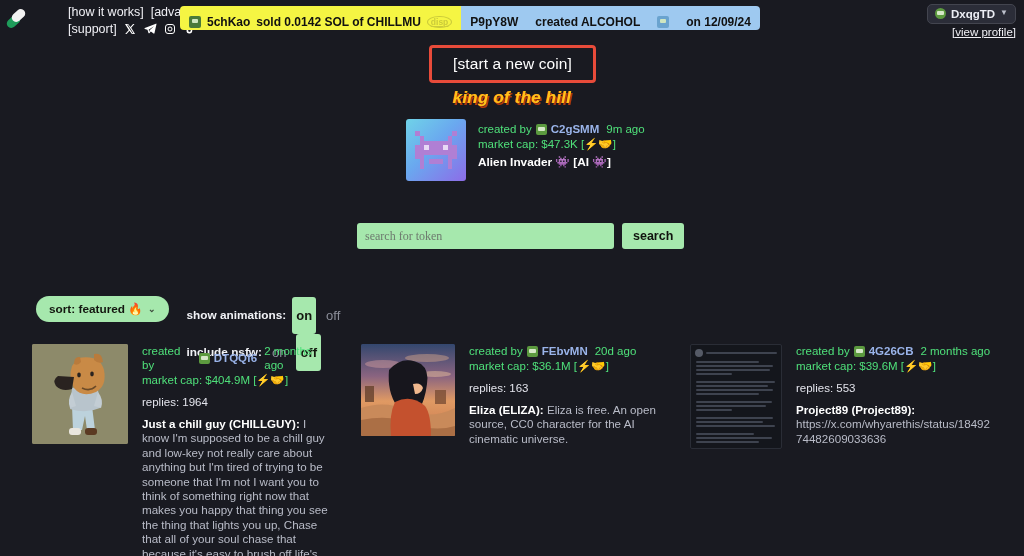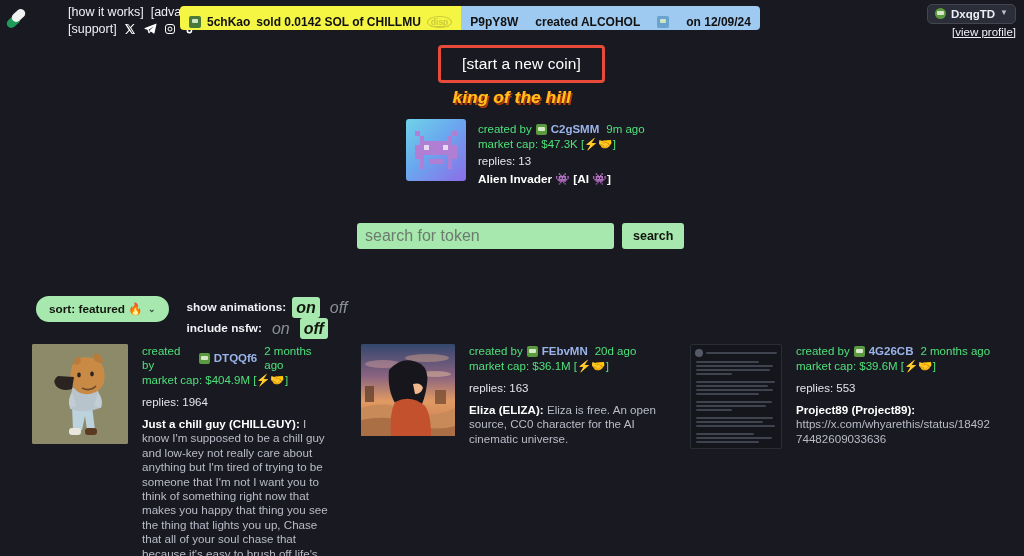--- a/index.html
+++ b/index.html
@@ -56,21 +56,21 @@
     background:#2b2d38; border:1px solid #43454f; border-radius:5px;
     padding:3px 7px; font-size:11.5px; color:#eceef5; font-weight:600;
   }
   .profile-btn .av { width:11px; height:11px; border-radius:50%; background:#5c9a3f; position:relative; }
   .profile-btn .av::after{ content:""; position:absolute; left:2px; top:3px; width:7px; height:4px; background:#d6e8c8; border-radius:1px;}
   .profile-btn .chev { font-size:8px; color:#bcc0cc; }
   .view-profile { display:block; margin-top:2px; font-size:11.5px; color:#f0f0f5; }
 
   
   .new-coin-btn {
-    position:absolute; left:438px; top:45px; width:167px; height:38px;
+    position:absolute; left:429px; top:45px; width:167px; height:38px;
     border:3px solid #e84b3a; border-radius:4px;
     display:flex; align-items:center; justify-content:center;
     font-size:15.5px; color:#ffffff; letter-spacing:.1px;
   }
   .koth-title {
     position:absolute; top:88px; left:0; width:1024px; text-align:center;
     font-size:17px; font-weight:bold; font-style:italic;
     color:#ffc219;
     text-shadow:1.5px 1.5px 0 #b33a0c, -0.5px -0.5px 0 #d9541a;
     letter-spacing:.2px;
@@ -91,41 +91,41 @@
   .createdby .uname { color:#9ab4ea; font-weight:600; }
   .createdby .ago { color:#4fe07a; margin-left:3px; }
   .mcap { color:#4fe07a; font-size:11.5px; margin-top:1px; }
   .replies { color:#e3e4ec; font-size:11.5px; margin-top:3px; }
   .koth-name { color:#ffffff; font-size:11.8px; font-weight:bold; margin-top:4px; }
 
   
   .search-row { position:absolute; left:357px; top:223px; display:flex; gap:8px; }
   .search-input {
     width:257px; height:26px; background:#a6e8ad; border:none; border-radius:3px;
-    padding:2px 8px; font-size:16px; color:#2a2a2a; font-family:Liberation Sans, sans-serif;
+    padding:2px 8px; font-size:12px; color:#2a2a2a; font-family:Liberation Serif, serif;
   }
   .search-input::placeholder { color:#6d7a6e; }
   .search-btn {
     height:26px; padding:0 11px; background:#a6e8ad; border:none; border-radius:3px;
     font-size:12.5px; font-weight:bold; color:#11140f; cursor:pointer;
     font-family:"Liberation Sans", sans-serif;
   }
 
   
   .filters { position:absolute; left:36px; top:296px; display:flex; align-items:flex-start; gap:18px; }
   .sort-btn {
     background:#a6e8ad; border-radius:14px; height:26px; padding:0 13px;
     display:flex; align-items:center; gap:5px;
     font-size:11.8px; font-weight:bold; color:#13160f;
   }
   .sort-btn .chev { font-size:9px; color:#3c4a3c; }
   .toggles { line-height:19px; padding-top:1px; }
   .tgl-row { display:flex; align-items:center; gap:6px; font-size:11.8px; }
   .tgl-row .lbl { font-weight:bold; color:#f1f2f6; }
-  .tgl { padding:1px 4px; border-radius:3px; font-size:16px;font-style:italic; }
+  .tgl { padding:9px 4px; border-radius:3px; font-size:13px; }
   .tgl.active { background:#a6e8ad; color:#14170f; font-weight:bold; }
   .tgl.inactive { color:#8b8e99; }
 
   
   .grid { position:absolute; left:32px; top:344px; width:960px; display:flex; gap:28px; }
   .coin-card { width:301px; display:flex; gap:14px; }
   .coin-thumb { flex:0 0 auto; border-radius:2px; overflow:hidden; position:relative; }
   .coin-body { flex:1; min-width:0; line-height:14px; }
   .coin-desc { color:#b9bcc8; font-size:11.6px; line-height:14.4px; margin-top:4px; word-break:break-word; }
   .coin-desc b { color:#ffffff; font-weight:bold; }
@@ -234,21 +234,20 @@
     </svg>
   </div>
   <div class="koth-info">
     <div class="createdby">
       <span>created by</span>
       <span class="mini-av"></span>
       <span class="uname">C2gSMM</span>
       <span class="ago">9m ago</span>
     </div>
     <div class="mcap">market cap: $47.3K [⚡🤝]</div>
-    <div class="replies">replies: 13</div>
     <div class="koth-name">Alien Invader 👾 [AI 👾]</div>
   </div>
 </div>
 
 <div class="search-row">
   <input class="search-input" type="text" placeholder="search for token" style="">
   <button class="search-btn">search</button>
 </div>
 
 <div class="filters">

